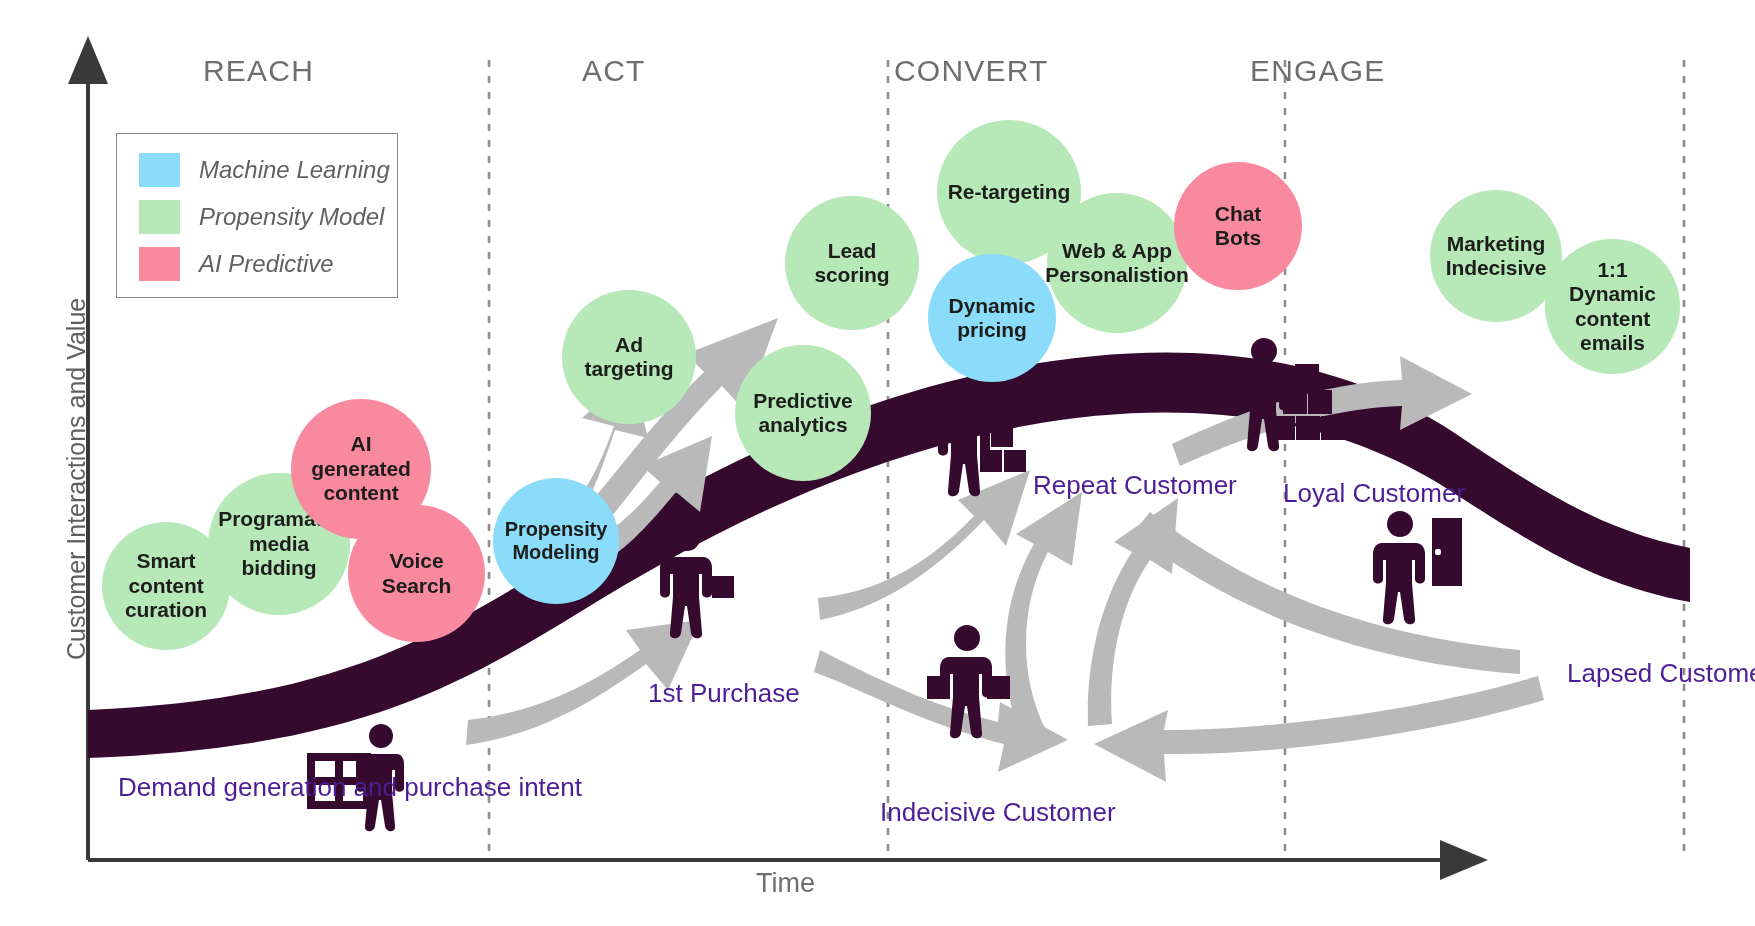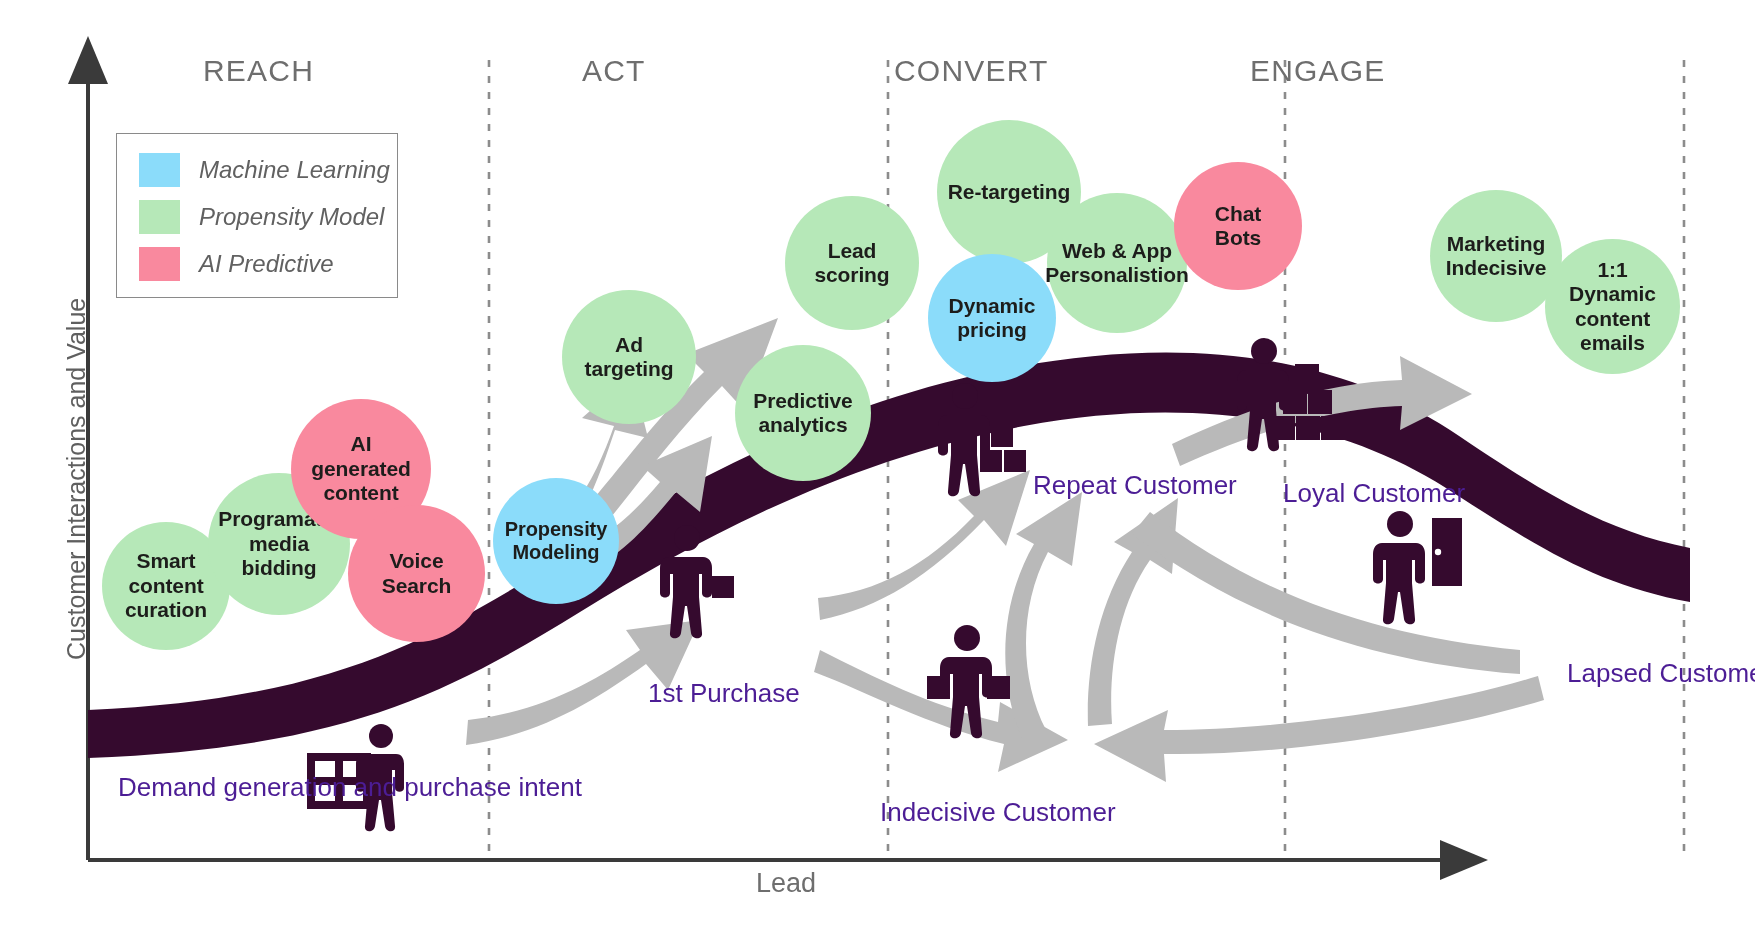--- a/index.html
+++ b/index.html
@@ -159,21 +159,21 @@
       </g>
     </g>
   </svg>
 
   <div class="phase" style="left:203px;top:54px;">REACH</div>
   <div class="phase" style="left:582px;top:54px;">ACT</div>
   <div class="phase" style="left:894px;top:54px;">CONVERT</div>
   <div class="phase" style="left:1250px;top:54px;">ENGAGE</div>
 
   <div class="axis-y-label" style="left:62px;top:660px;">Customer Interactions and Value</div>
-  <div class="axis-x-label" style="left:756px;top:868px;">Lead</div>
+  <div class="axis-x-label" style="left:756px;top:868px;">Time</div>
 
   <div id="legend">
     <div class="legrow">
       <div class="legsw b-ml"></div>
       <div class="legtxt">Machine Learning</div>
     </div>
     <div class="legrow">
       <div class="legsw b-pm"></div>
       <div class="legtxt">Propensity Model</div>
     </div>

